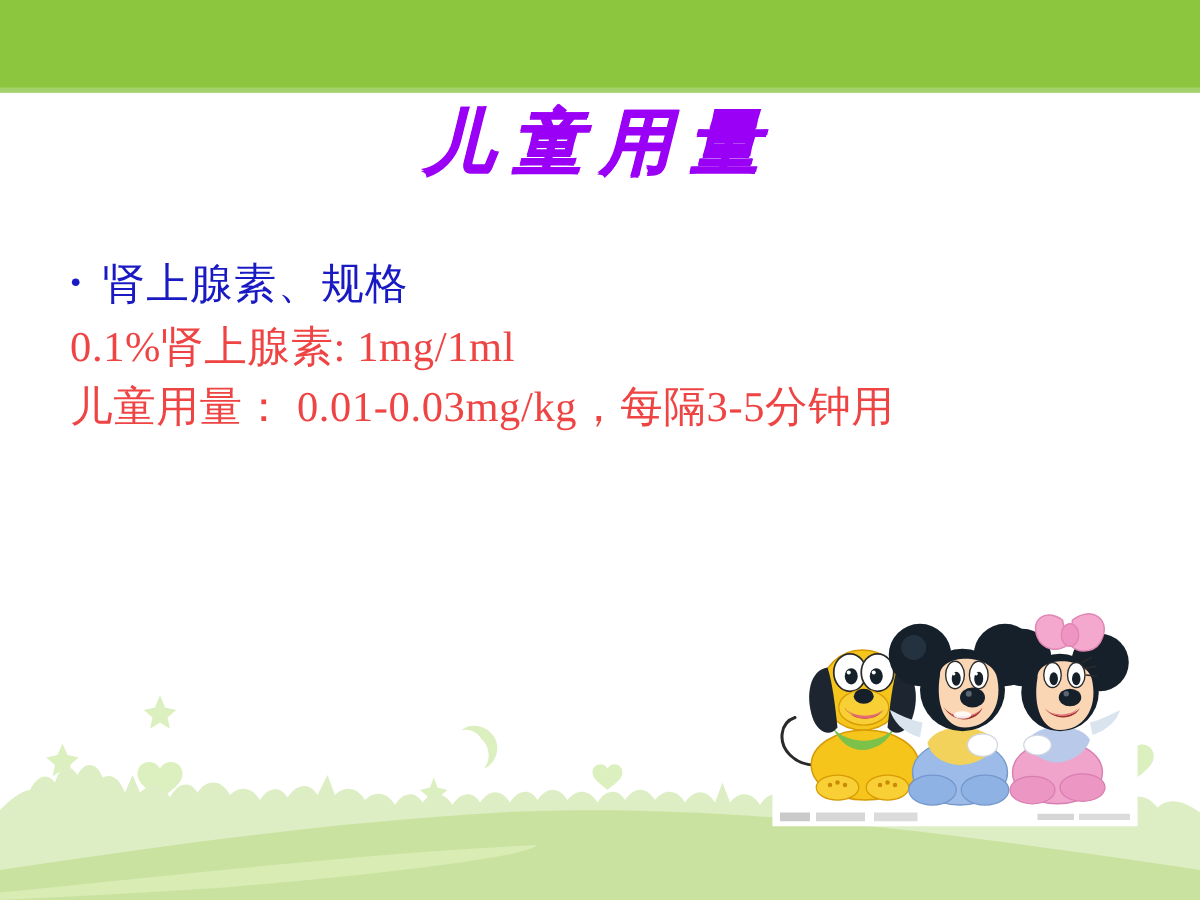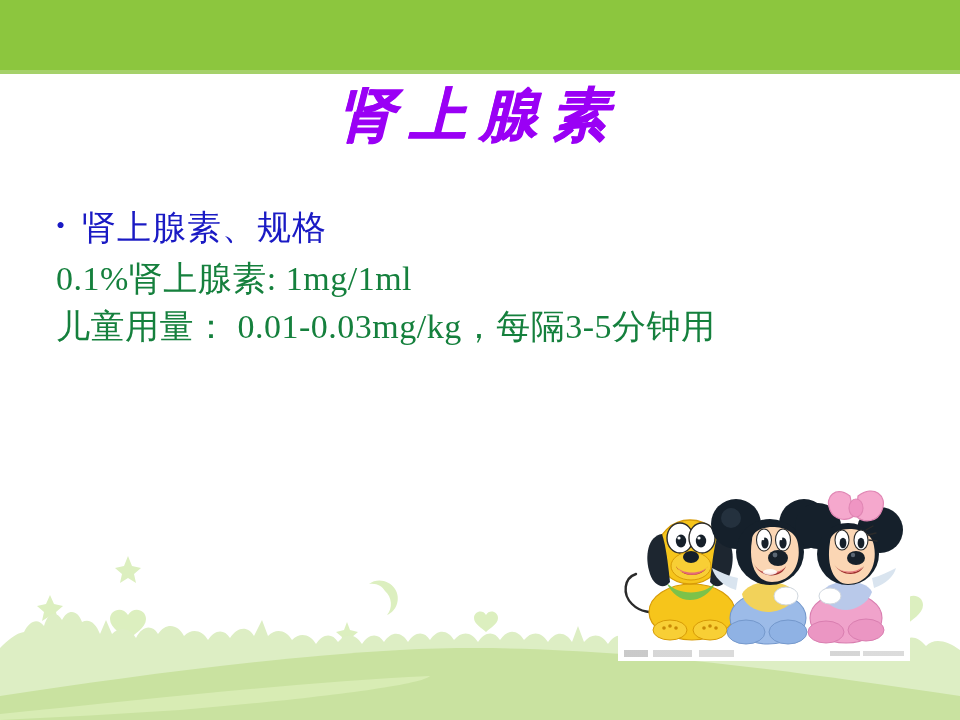--- a/index.html
+++ b/index.html
@@ -77,21 +77,21 @@
     width: 26px;
     color: #1a1ac4;
     font-size: 26px;
     line-height: 1.55;
     text-align: left;
   }
   .bullet-text {
     flex: 1 1 auto;
   }
   .plain-line {
-    color: #15803d;
+    color: #ef4444;
     font-size: 34px;
     line-height: 1.34;
     letter-spacing: 0.5px;
     font-family: "Liberation Serif", "DejaVu Serif", serif;
     margin: 0 0 2px 0;
   }
   .plain-line .wrap2 {
     display: block;
     padding-left: 36px;
   }
@@ -138,21 +138,21 @@
   }
 </style>
 </head>
 <body>
 
 <div id="slide">
 
   <div id="top-bar"></div>
   <div id="top-bar-edge"></div>
 
-  <div id="title">肾上腺素</div>
+  <div id="title">儿童用量</div>
 
   <div id="body-block">
 
     <div class="bullet-line">
       <span class="bullet-dot">•</span>
       <span class="bullet-text">肾上腺素、规格</span>
     </div>
 
     <div class="plain-line">0.1%肾上腺素: 1mg/1ml</div>
 

